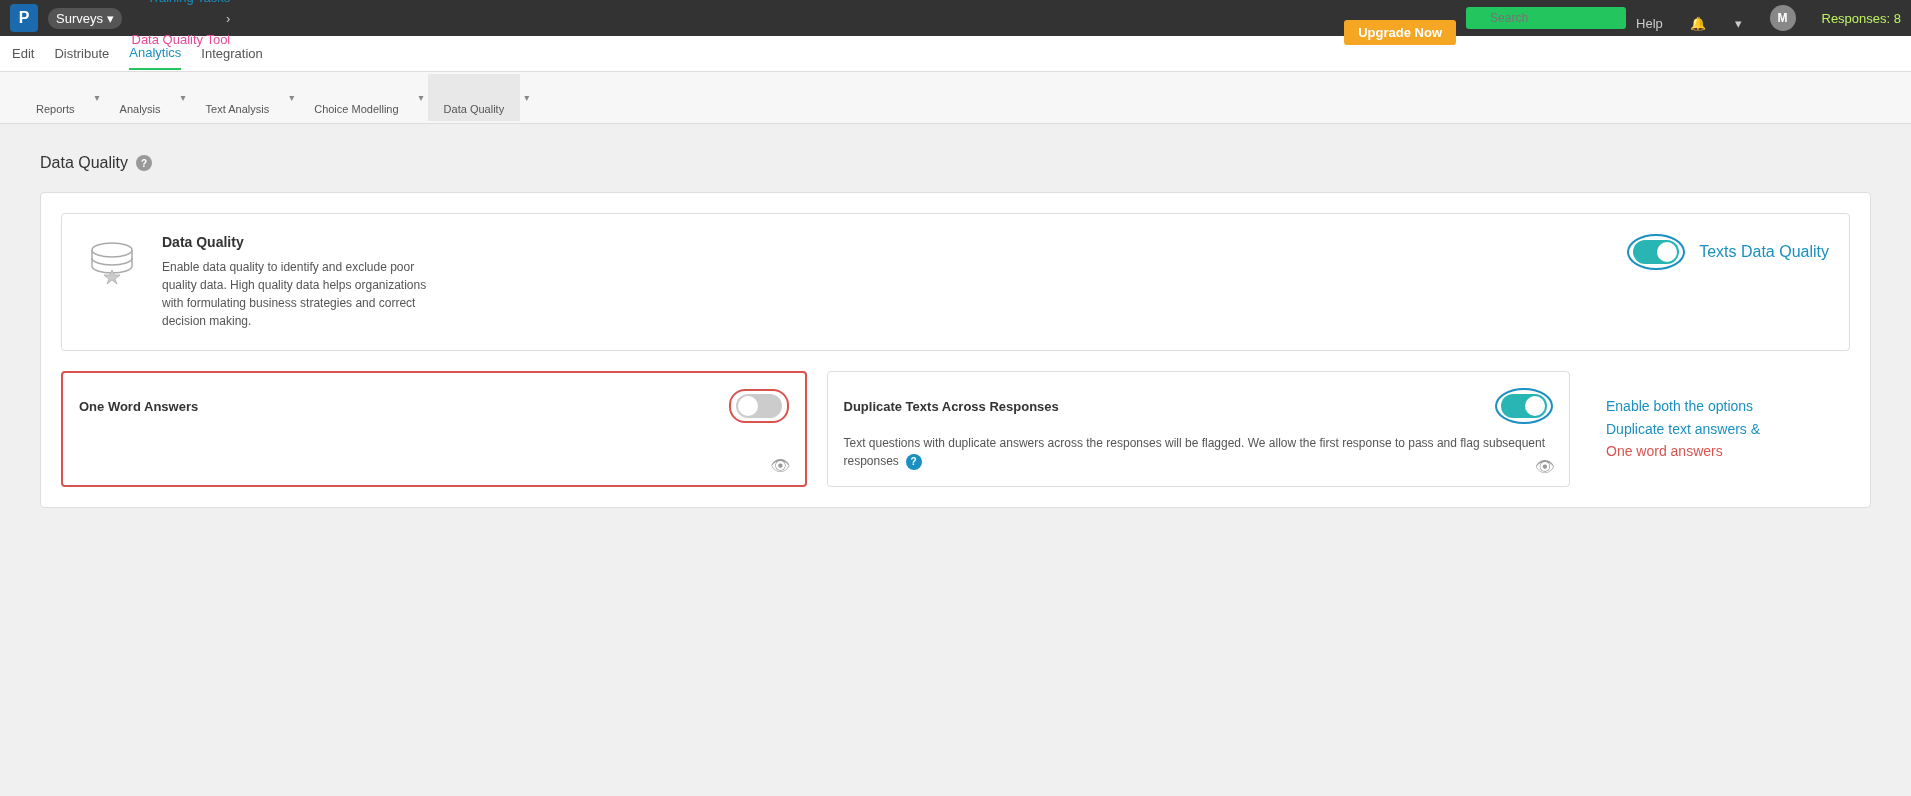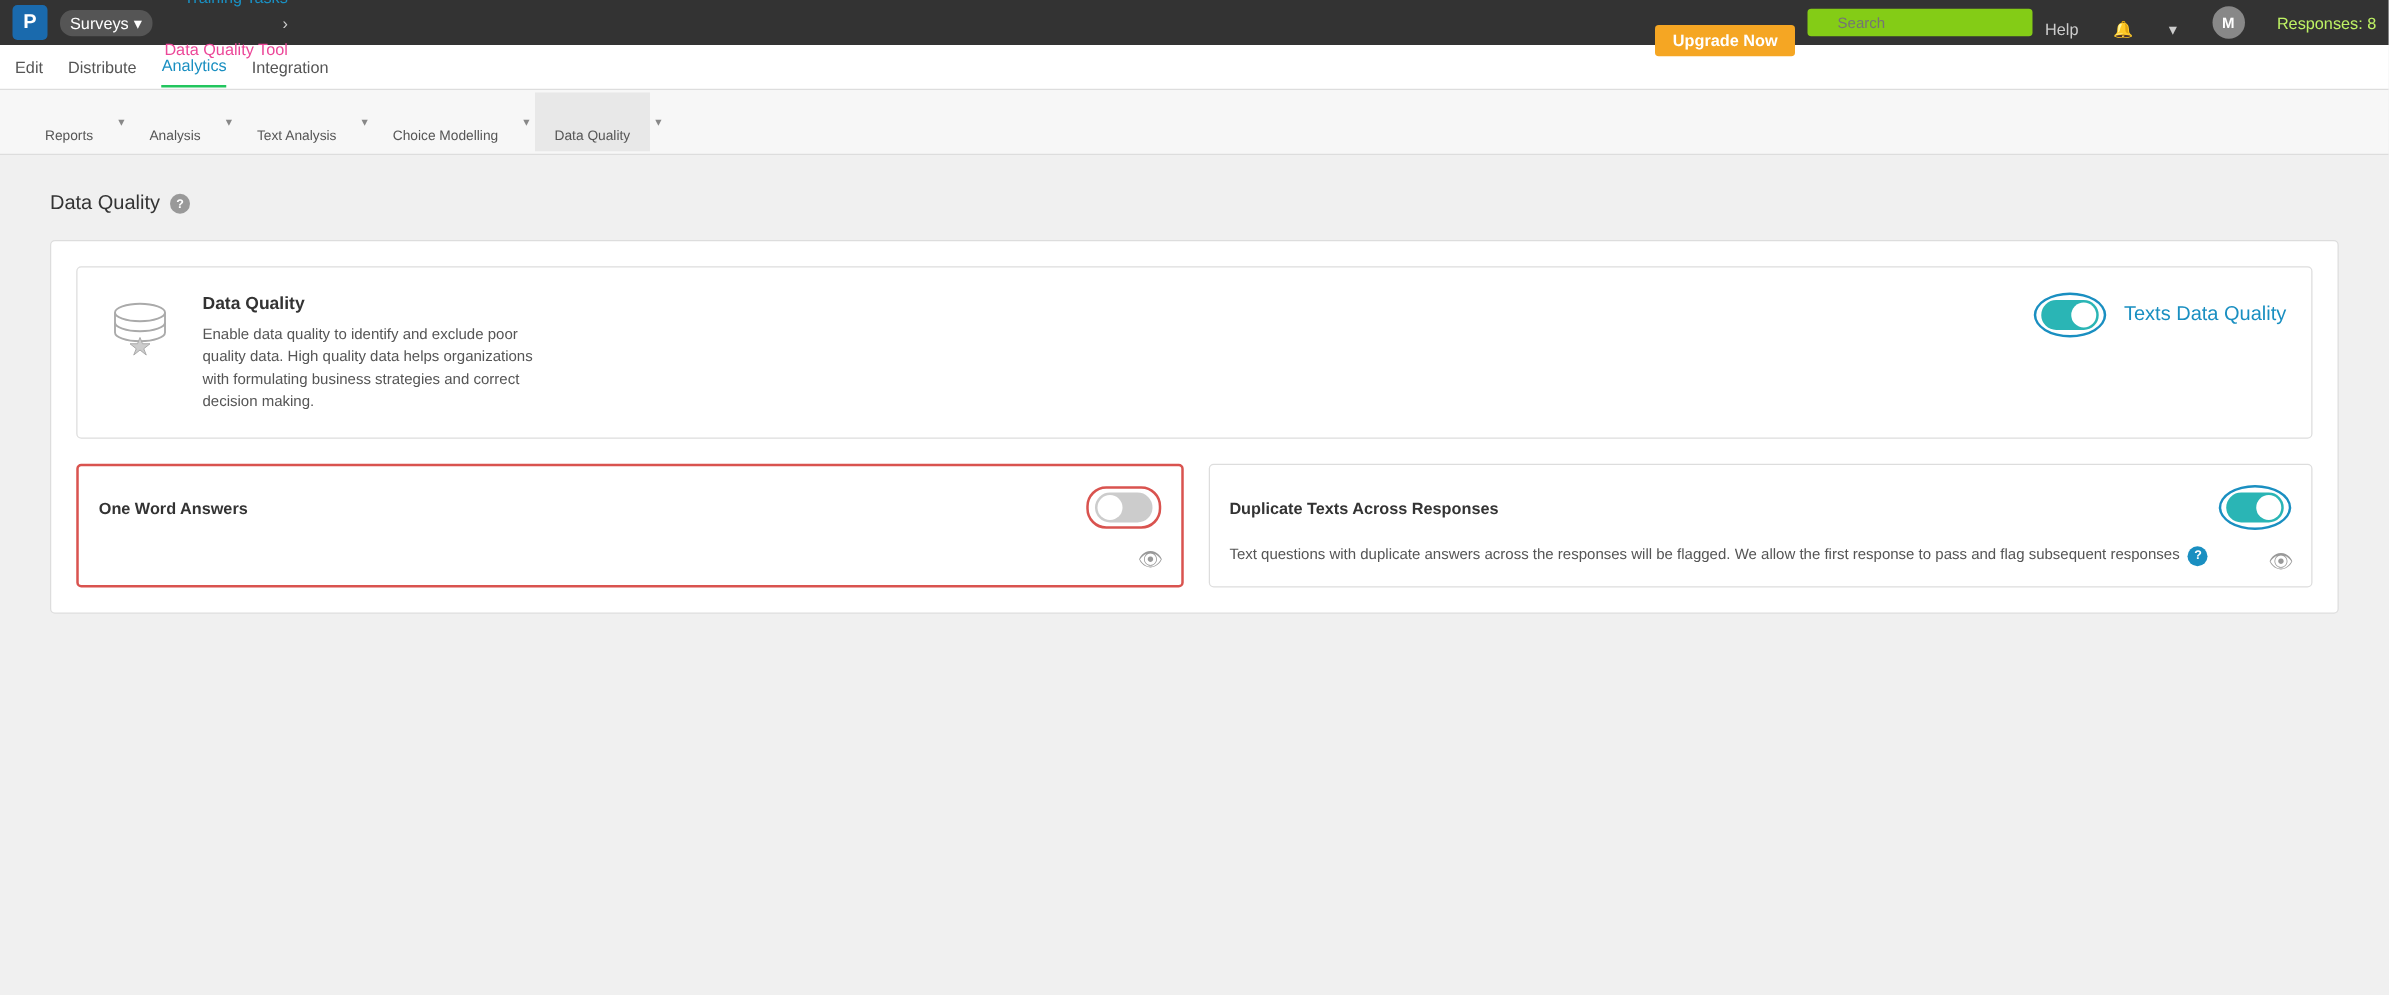--- a/index.html
+++ b/index.html
@@ -46,26 +46,26 @@
       color: #fff;
       border: none;
       padding: 5px 14px;
       border-radius: 3px;
       font-size: 13px;
       cursor: pointer;
       font-weight: bold;
       margin-top: 29px;
     }
     .search-box {
-      background: #84cc16;
+      background: #22c55e;
       border: none;
       border-radius: 3px;
       padding: 4px 8px 4px 24px;
       font-size: 12px;
-      width: 180px;
+      width: 160px;
       position: relative;
     }
     .search-wrapper {
       position: relative;
       display: flex; align-items: center;
     }
     .search-wrapper .search-icon-inner {
       position: absolute;
       left: 6px;
       color: #999;
@@ -489,16 +489,23 @@
             </div>
           </div>
         </div>
         <div class="sub-card-desc">
           <span>Text questions with duplicate answers across the responses will be flagged. We allow the first response to pass and flag subsequent responses</span>
           &nbsp;<span class="help-icon" style="background:#1a8fc1;">?</span>
         </div>
         <div class="sub-card-footer">👁</div>
       </div>
 
+      <div style="display:flex;align-items:center;padding-left:16px;min-width:260px;">
+        <div class="annotation-text">
+          <span>Enable both the options</span><br>
+          <span>Duplicate text answers &amp;</span><br>
+          <span class="red">One word answers</span>
+        </div>
+      </div>
 
     </div>
   </div>
 </div>
 
 </body></html>

